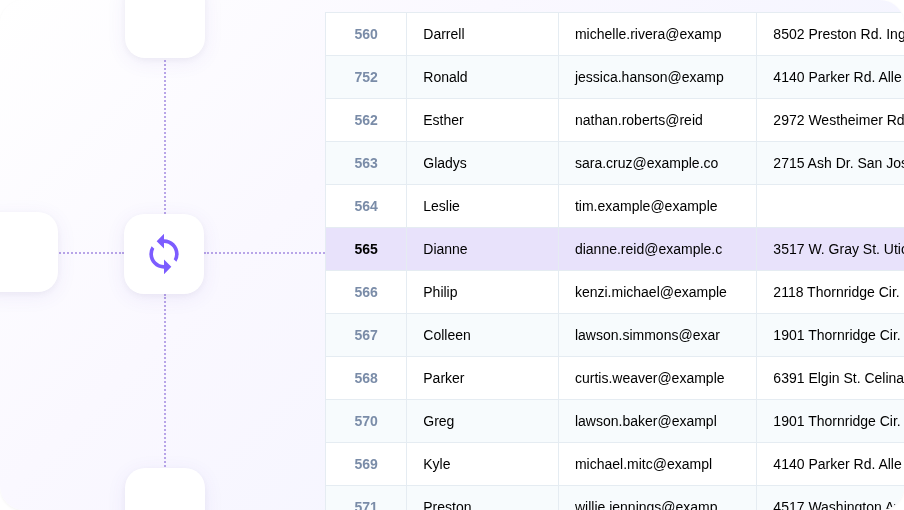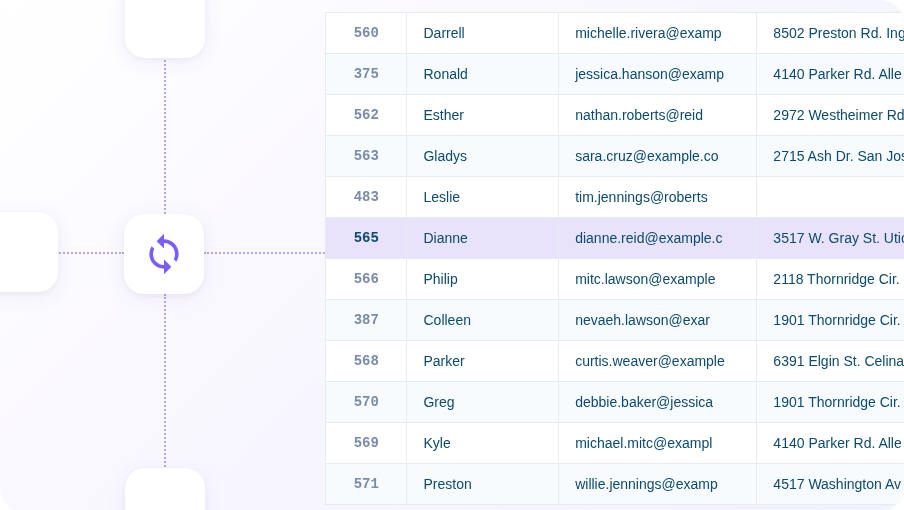--- a/index.html
+++ b/index.html
@@ -68,35 +68,34 @@
       height: 41px;
     }
     .table tr:nth-child(even) {
       background: #f7fbfd;
     }
     .table tr.highlight {
       background: #e8e2fb;
     }
     .table td {
       border: 1px solid #e5ecf2;
-      padding: 4px 16px;
+      padding: 13px 16px;
       white-space: nowrap;
       overflow: hidden;
-      color: #0c4a6e;
+      color: #000000;
     }
     .table td.idcol {
       color: #7a8ca8;
       font-weight: 600;
       text-align: center;
       width: 88px;
       padding: 0;
-      font-family: Liberation Mono, monospace;
     }
     .table tr.highlight td.idcol {
-      color: #0c4a6e;
+      color: #000000;
     }
     .table td.name { width: 160px; }
     .table td.email { width: 200px; }
     .table td.addr { }
   </style>
 </head>
 <body>
 
 <div class="canvas">
 
@@ -116,71 +115,71 @@
 
   <table class="table">
     <tbody id="tbody">
         <tr>
           <td class="idcol">560</td>
           <td class="name">Darrell</td>
           <td class="email">michelle.rivera@examp</td>
           <td class="addr">8502 Preston Rd. Ing</td>
         </tr>
         <tr>
-          <td class="idcol">375</td>
+          <td class="idcol">752</td>
           <td class="name">Ronald</td>
           <td class="email">jessica.hanson@examp</td>
           <td class="addr">4140 Parker Rd. Alle</td>
         </tr>
         <tr>
           <td class="idcol">562</td>
           <td class="name">Esther</td>
           <td class="email">nathan.roberts@reid</td>
           <td class="addr">2972 Westheimer Rd</td>
         </tr>
         <tr>
           <td class="idcol">563</td>
           <td class="name">Gladys</td>
           <td class="email">sara.cruz@example.co</td>
           <td class="addr">2715 Ash Dr. San Jos</td>
         </tr>
         <tr>
-          <td class="idcol">483</td>
+          <td class="idcol">564</td>
           <td class="name">Leslie</td>
-          <td class="email">tim.jennings@roberts</td>
+          <td class="email">tim.example@example</td>
           <td class="addr"></td>
         </tr>
         <tr class="highlight">
           <td class="idcol">565</td>
           <td class="name">Dianne</td>
           <td class="email">dianne.reid@example.c</td>
           <td class="addr">3517 W. Gray St. Utic</td>
         </tr>
         <tr>
           <td class="idcol">566</td>
           <td class="name">Philip</td>
-          <td class="email">mitc.lawson@example</td>
+          <td class="email">kenzi.michael@example</td>
           <td class="addr">2118 Thornridge Cir.</td>
         </tr>
         <tr>
-          <td class="idcol">387</td>
+          <td class="idcol">567</td>
           <td class="name">Colleen</td>
-          <td class="email">nevaeh.lawson@exar</td>
+          <td class="email">lawson.simmons@exar</td>
           <td class="addr">1901 Thornridge Cir.</td>
         </tr>
         <tr>
           <td class="idcol">568</td>
           <td class="name">Parker</td>
           <td class="email">curtis.weaver@example</td>
           <td class="addr">6391 Elgin St. Celina</td>
         </tr>
         <tr>
           <td class="idcol">570</td>
           <td class="name">Greg</td>
-          <td class="email">debbie.baker@jessica</td>
+          <td class="email">lawson.baker@exampl</td>
           <td class="addr">1901 Thornridge Cir.</td>
         </tr>
         <tr>
           <td class="idcol">569</td>
           <td class="name">Kyle</td>
           <td class="email">michael.mitc@exampl</td>
           <td class="addr">4140 Parker Rd. Alle</td>
         </tr>
         <tr>
           <td class="idcol">571</td>

